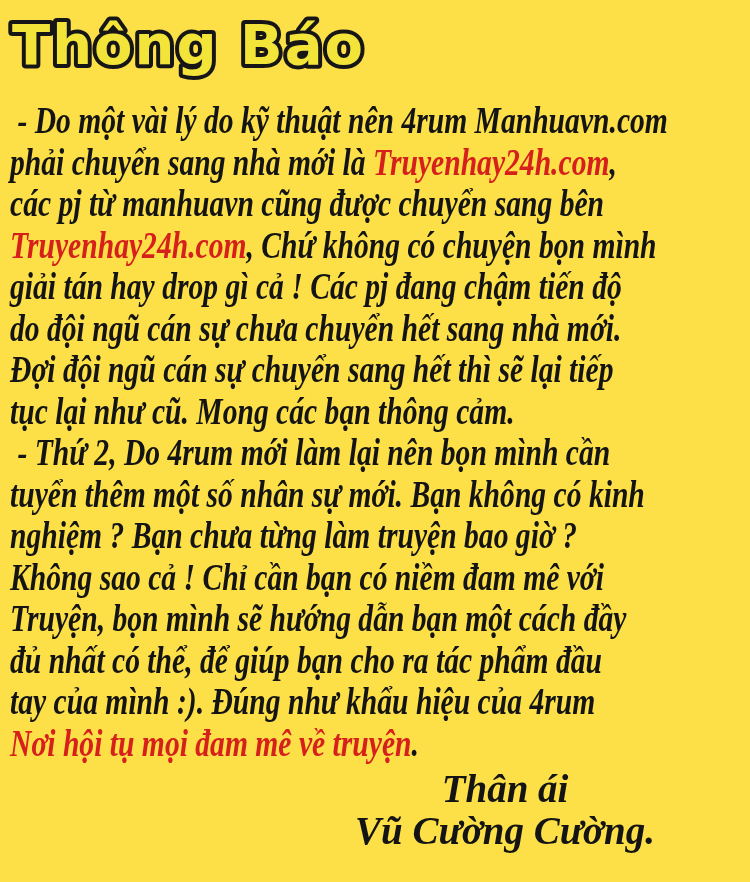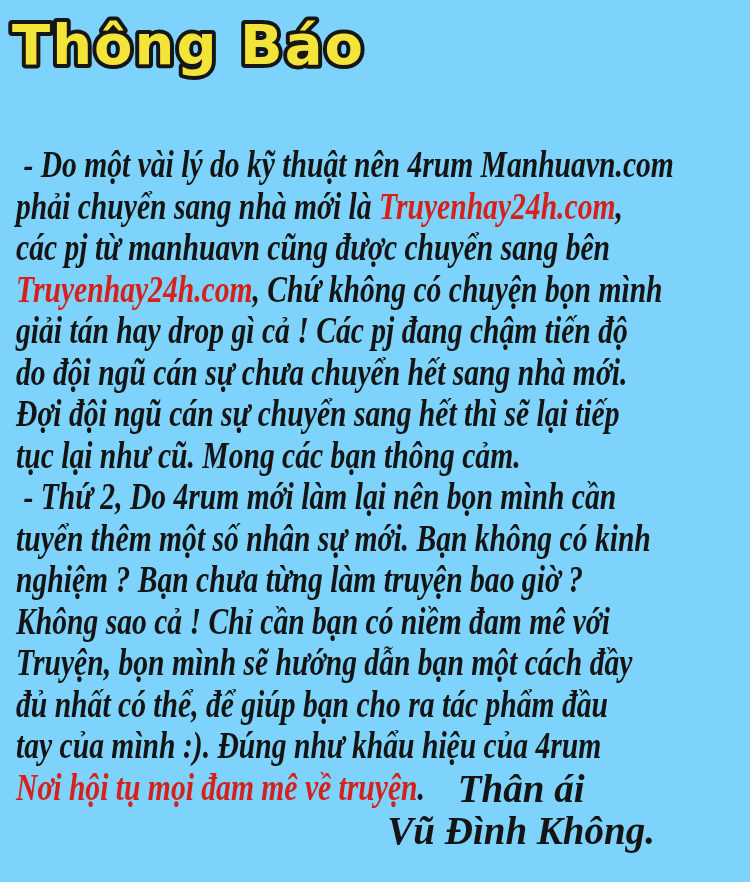--- a/index.html
+++ b/index.html
@@ -4,42 +4,41 @@
 <style>
   html, body {
     margin: 0;
     padding: 0;
     background: #ffffff;
   }
   .page {
     position: relative;
     width: 750px;
     height: 882px;
-    background: #7dd3fc;
+    background: #fde047;
     overflow: hidden;
     font-family: "Liberation Serif", serif;
   }
   .title-wrap {
     position: absolute;
     top: 2px;
     left: 4px;
     width: 420px;
     height: 88px;
   }
   .title-wrap svg text {
     font-family: "DejaVu Sans", sans-serif;
     font-weight: bold;
     letter-spacing: 2px;
   }
   .body-block {
     position: absolute;
     top: 100px;
-    left: 16px;
+    left: 10px;
     width: 730px;
-    margin-top: 44px;
   }
   .line {
     white-space: pre;
     font-weight: bold;
     font-style: italic;
     font-size: 37px;
     line-height: 41.5px;
     transform: scaleX(0.8);
     transform-origin: 0 50%;
   }
@@ -80,16 +79,16 @@
       <div class="line"><span style="color: rgb(20, 20, 20);">nghiệm ? Bạn chưa từng làm truyện bao giờ ?</span></div>
       <div class="line"><span style="color: rgb(20, 20, 20);">Không sao cả ! Chỉ cần bạn có niềm đam mê với</span></div>
       <div class="line"><span style="color: rgb(20, 20, 20);">Truyện, bọn mình sẽ hướng dẫn bạn một cách đầy</span></div>
       <div class="line"><span style="color: rgb(20, 20, 20);">đủ nhất có thể, để giúp bạn cho ra tác phẩm đầu</span></div>
       <div class="line"><span style="color: rgb(20, 20, 20);">tay của mình :). Đúng như khẩu hiệu của 4rum</span></div>
       <div class="line"><span style="color: rgb(214, 32, 28);">Nơi hội tụ mọi đam mê về truyện</span><span style="color: rgb(20, 20, 20);">.</span></div>
     </div>
 
   <div class="signature">
     <div>Thân ái</div>
-    <div>Vũ Đình Không.</div>
+    <div>Vũ Cường Cường.</div>
   </div>
 
 </div>
 
 </body></html>

